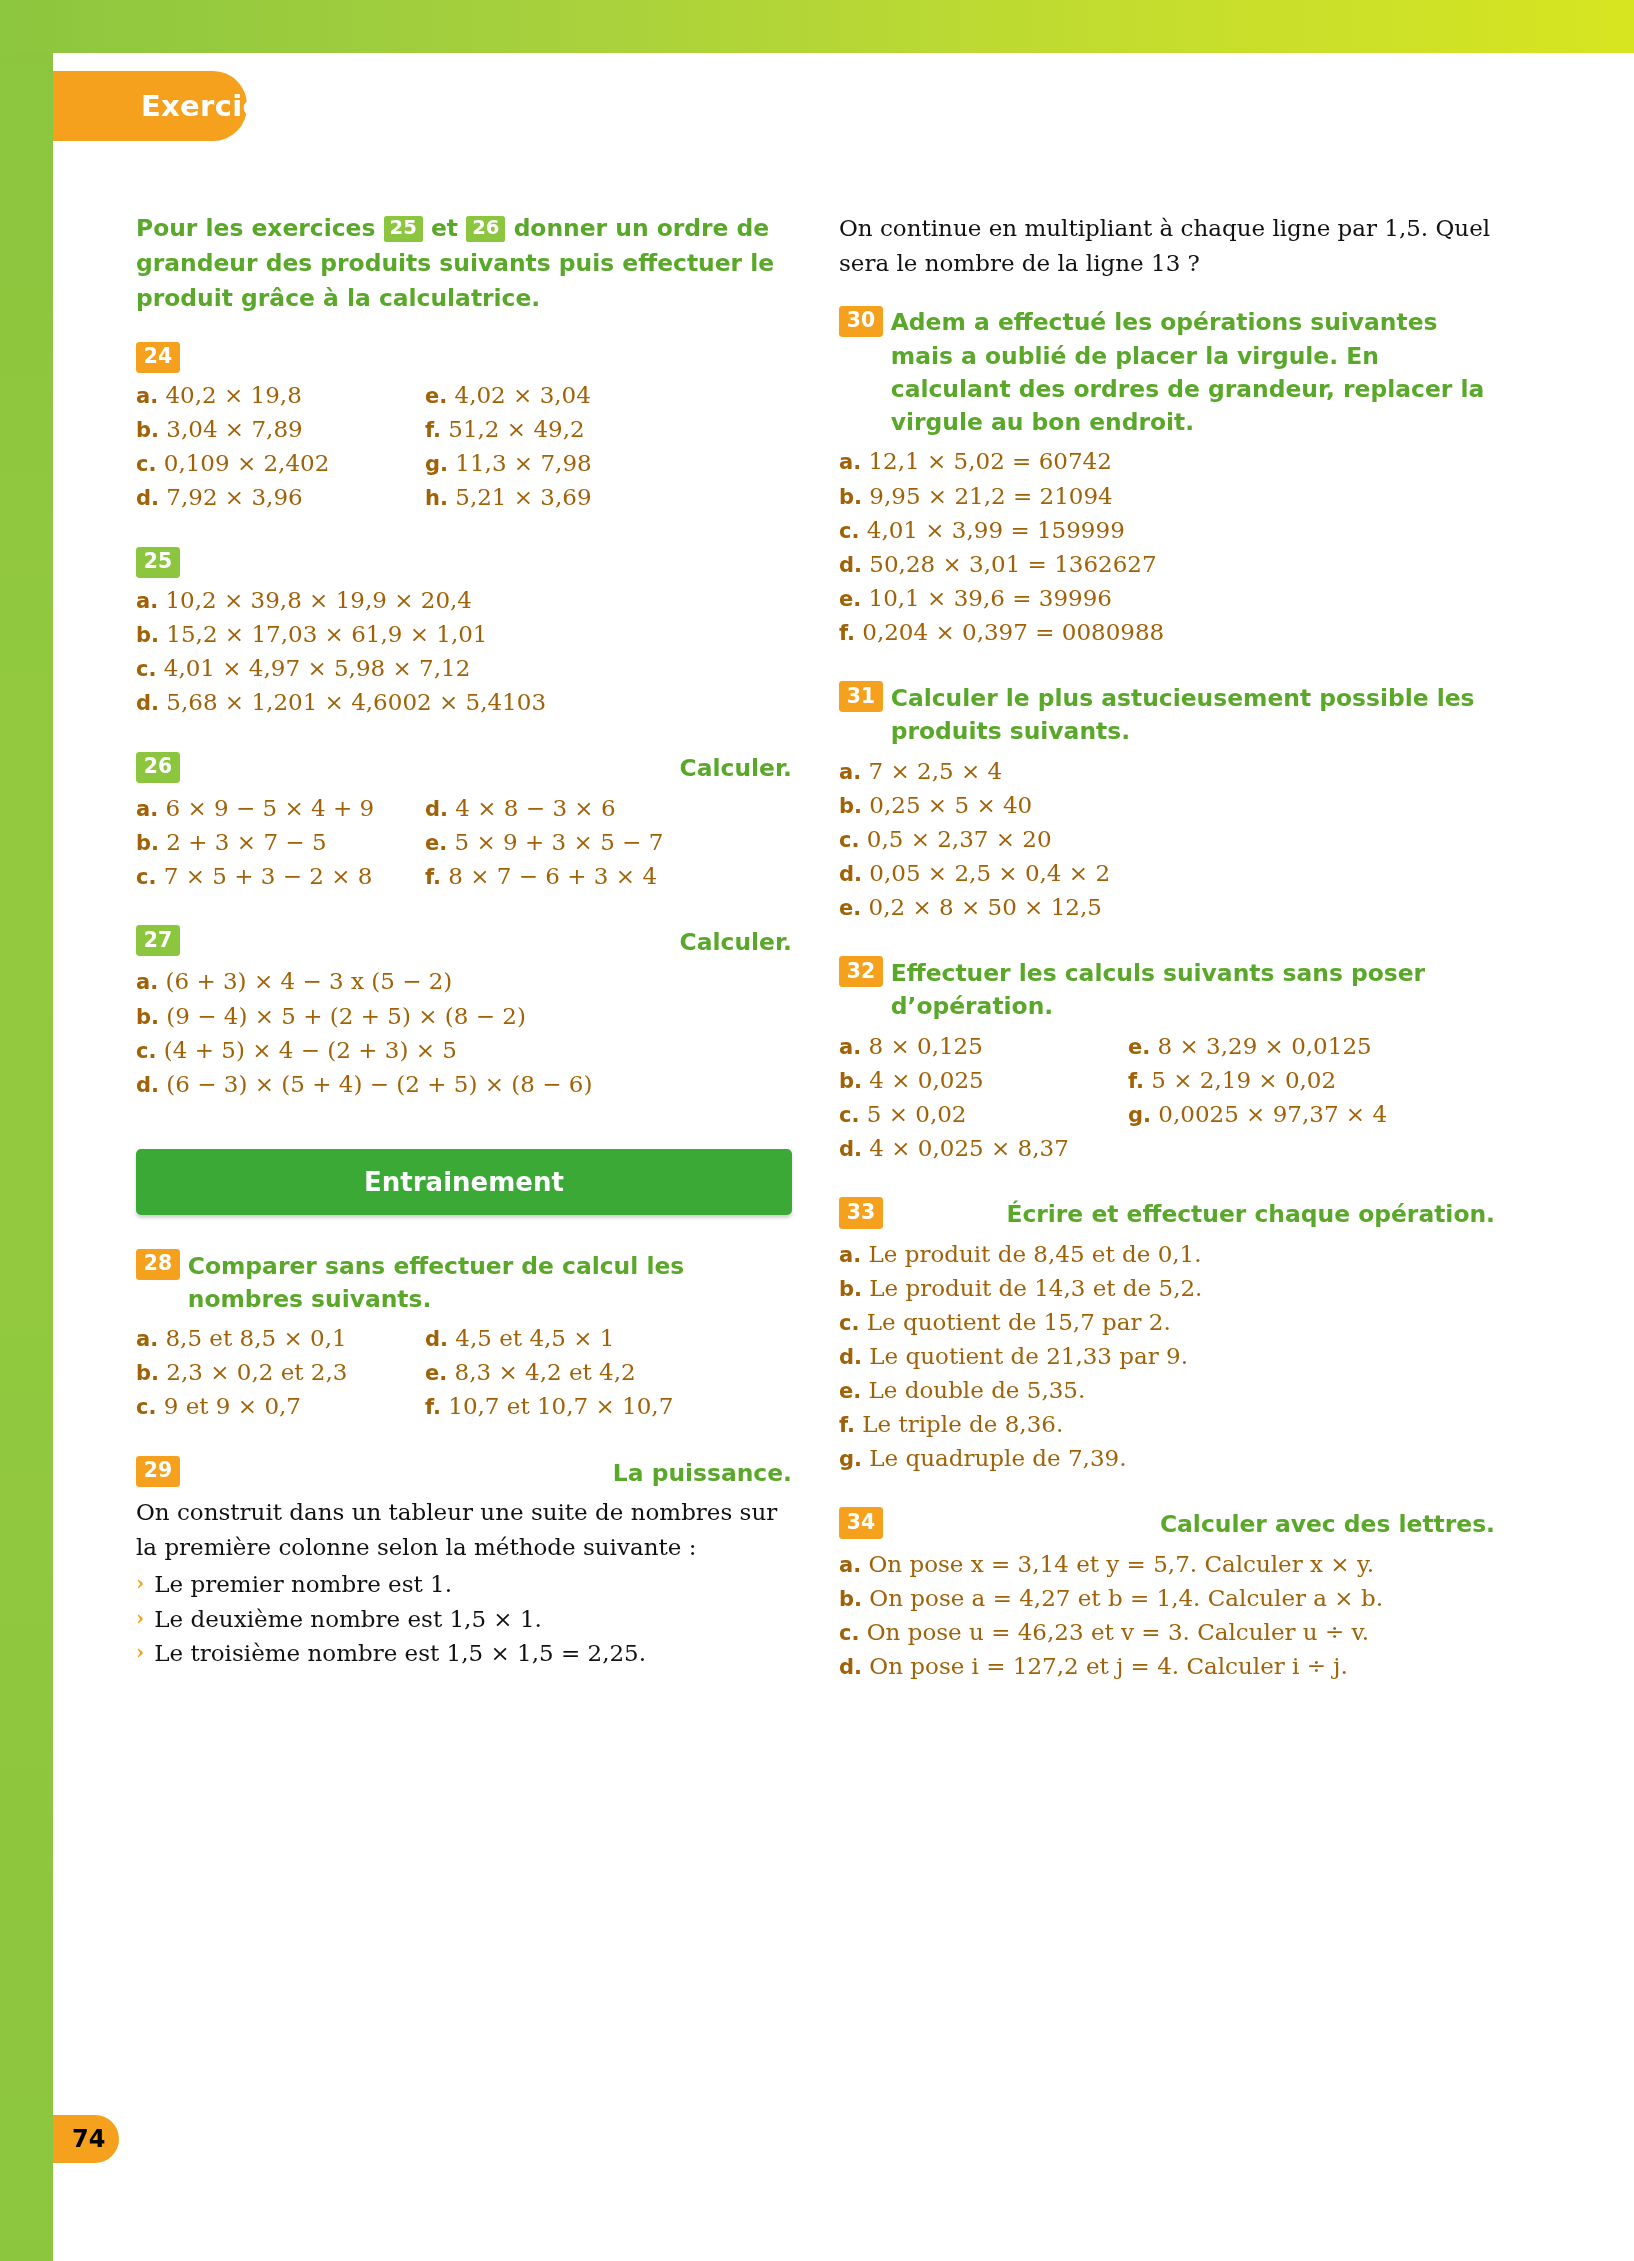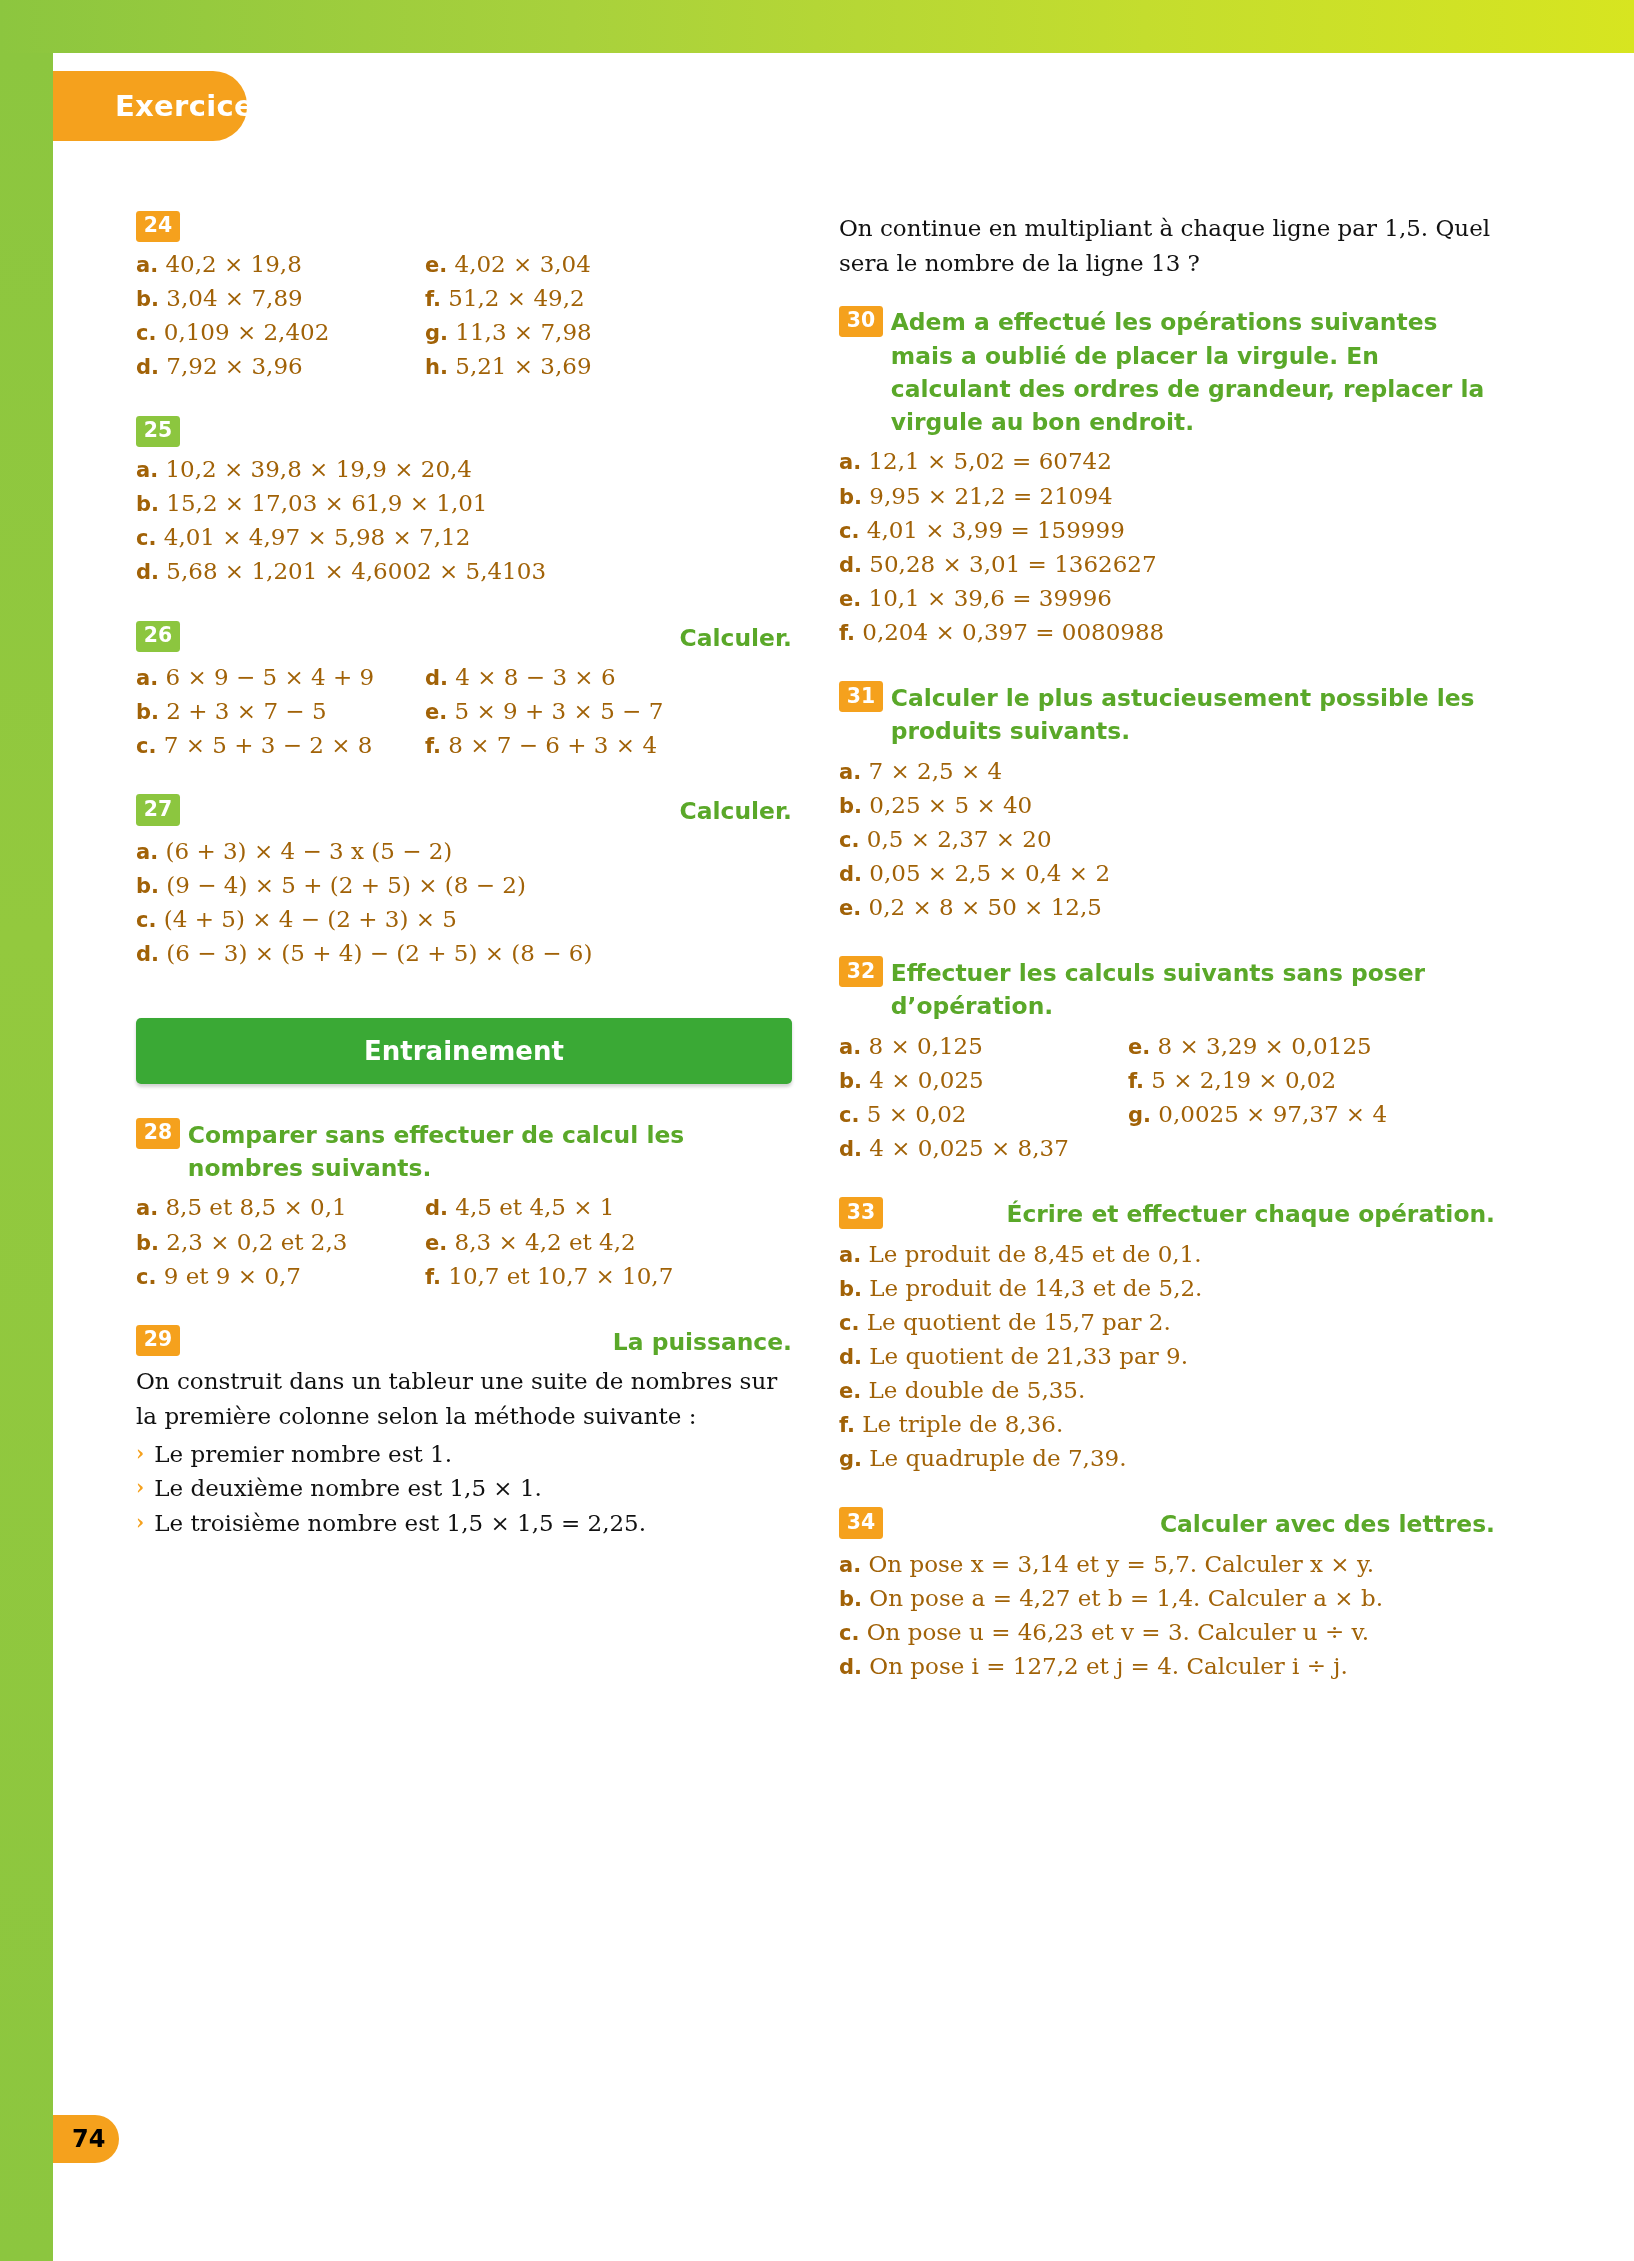--- a/index.html
+++ b/index.html
@@ -26,21 +26,21 @@
     width:194px; height:70px;
     background:#f5a11d;
     border-radius:0 34px 34px 0;
     display:flex; align-items:center;
   }
   .exercices-tab span {
     color:#ffffff;
     font-family:"DejaVu Sans", sans-serif;
     font-weight:bold;
     font-size:29px;
-    margin-left:62px;
+    margin-left:88px;
     letter-spacing:0.3px;
   }
   
   .page-badge {
     position:absolute; left:53px; bottom:98px;
     width:66px; height:48px;
     background:#f5a11d;
     border-radius:0 25.5px 25.5px 0;
     display:flex; align-items:center; justify-content:flex-end;
   }
@@ -152,20 +152,27 @@
 <div class="exercices-tab">
   <span>Exercices</span>
 </div>
 
 <div class="page-badge">
   <span>74</span>
 </div>
 
 <div class="col col-left">
 
+  <div class="intro">
+    <span>Pour les exercices</span>
+    <span class="numbox">25</span>
+    <span>et</span>
+    <span class="numbox">26</span>
+    <span>donner un ordre de grandeur des produits suivants puis effectuer le produit grâce à la calculatrice.</span>
+  </div>
 
   <div class="ex">
     <div class="ex-head">
       <div class="num">24</div>
     </div>
     <div class="items">
       <div class="row">
         <div class="cell">
           <div class="item"><span class="lab">a.</span> <span>40,2 × 19,8</span></div>
           <div class="item"><span class="lab">b.</span> <span>3,04 × 7,89</span></div>

